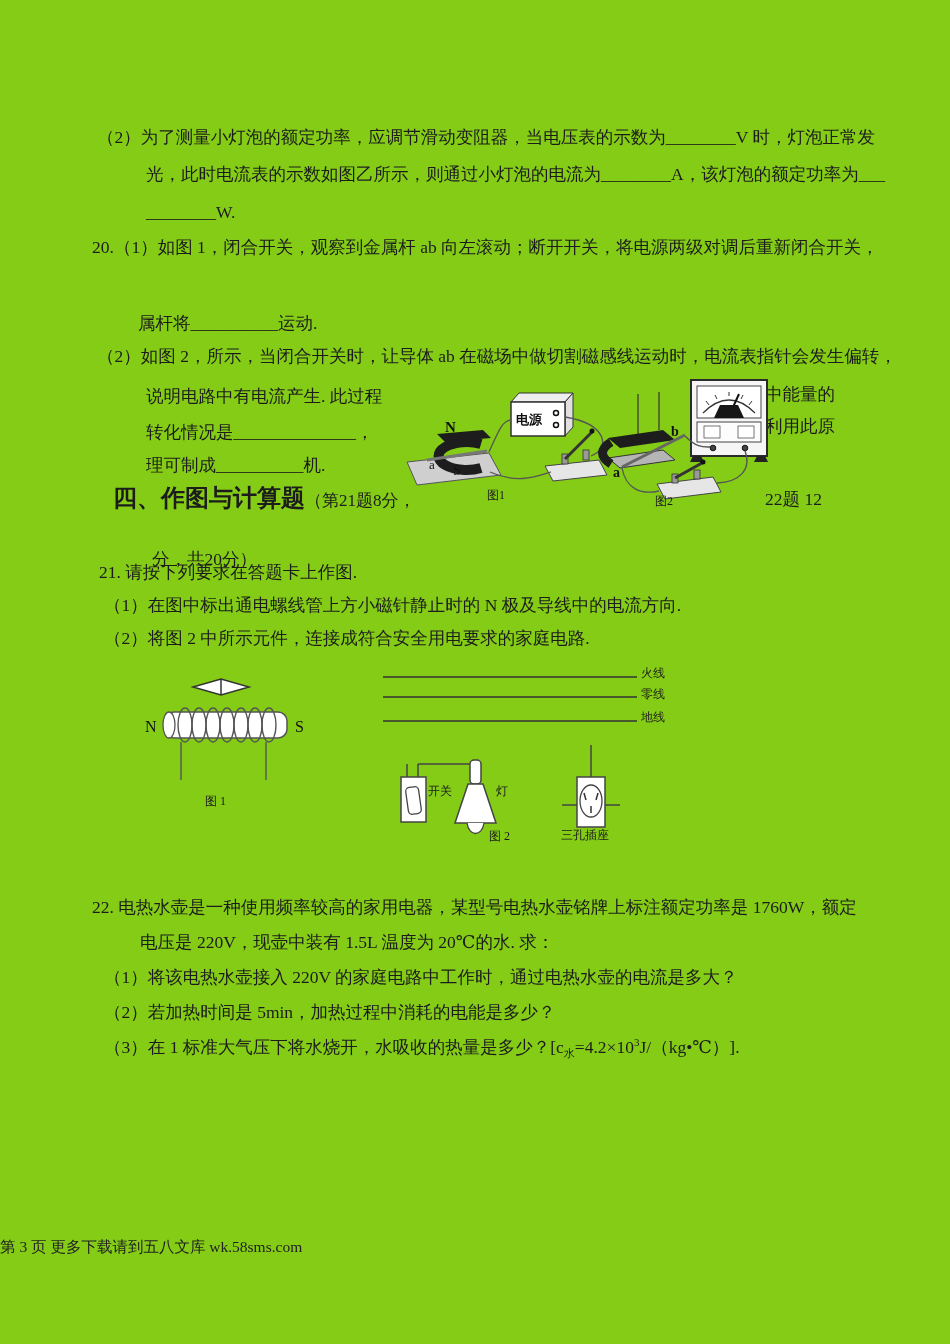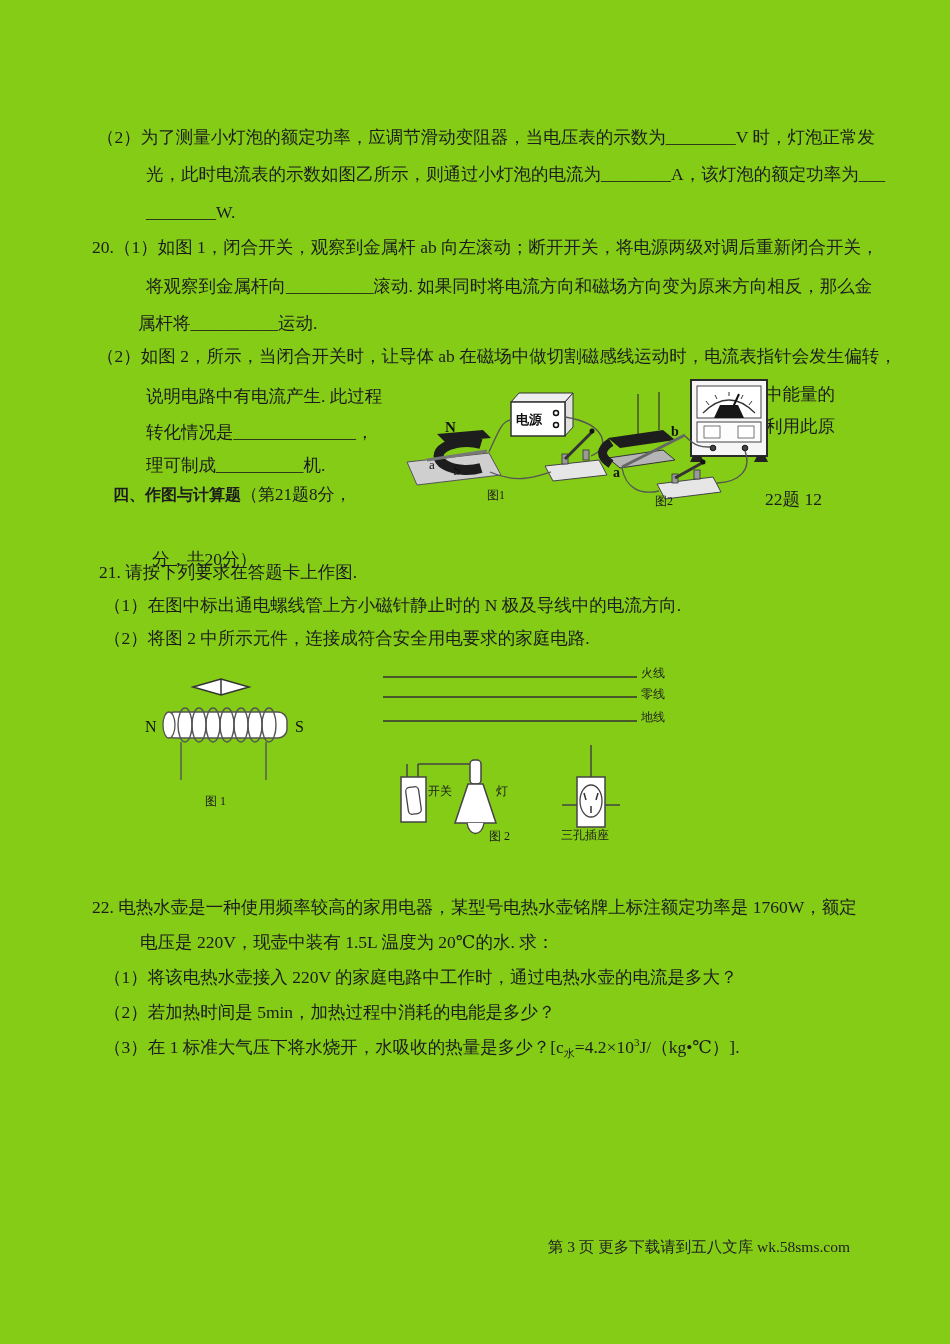--- a/index.html
+++ b/index.html
@@ -3,39 +3,38 @@
 <meta charset="utf-8">
 <style>
   html,body{margin:0;padding:0;background:#888;}
   .page{
     position:relative;width:950px;height:1344px;margin:0 auto;
     background:#84cc16;overflow:hidden;
     font-family:"Liberation Serif","DejaVu Serif",serif;color:#1c1c1c;
   }
   .ln{position:absolute;white-space:nowrap;font-size:17.5px;line-height:1.2;}
   .lbl{position:absolute;white-space:nowrap;font-size:12px;line-height:1.1;}
-  .sec-title{font-weight:bold;font-size:16px;}
+  .sec-title{font-weight:bold;font-size:24px;}
   .sec-suffix{font-size:17px;}
   .sup{vertical-align:super;font-size:11px;}
   .sub{vertical-align:sub;font-size:11px;}
-  .footer{position:absolute;left:0;width:850px;text-align:right;font-size:15.5px;color:#222;}
+  .footer{position:absolute;left:0;width:850px;text-align:left;font-size:15.5px;color:#222;}
   svg{position:absolute;}
   svg text{font-family:"Liberation Serif","DejaVu Serif",serif;fill:#111;}
 </style>
 </head>
 <body>
 
 <div class="page">
 
   <div class="ln" style="left:97px;top:127px;">（2）为了测量小灯泡的额定功率，应调节滑动变阻器，当电压表的示数为________V 时，灯泡正常发</div>
   <div class="ln" style="left:146px;top:164px;">光，此时电流表的示数如图乙所示，则通过小灯泡的电流为________A，该灯泡的额定功率为___</div>
   <div class="ln" style="left:146px;top:202px;">________W.</div>
 
   <div class="ln" style="left:92px;top:237px;">20.（1）如图 1，闭合开关，观察到金属杆 ab 向左滚动；断开开关，将电源两级对调后重新闭合开关，</div>
-  <div class="ln" style="left:146px;top:276px;">将观察到金属杆向__________滚动. 如果同时将电流方向和磁场方向变为原来方向相反，那么金</div>
   <div class="ln" style="left:130px;top:313px;margin-left:8px;">属杆将__________运动.</div>
   <div class="ln" style="left:97px;top:346px;">（2）如图 2，所示，当闭合开关时，让导体 ab 在磁场中做切割磁感线运动时，电流表指针会发生偏转，</div>
   <div class="ln" style="left:146px;top:386px;">说明电路中有电流产生. 此过程</div>
   <div class="ln" style="left:146px;top:422px;">转化情况是______________，</div>
   <div class="ln" style="left:146px;top:455px;">理可制成__________机.</div>
 
   <div class="ln" style="left:765px;top:384px;">中能量的</div>
   <div class="ln" style="left:765px;top:416px;">利用此原</div>
   <div class="ln" style="left:765px;top:489px;">22题 12</div>
 

